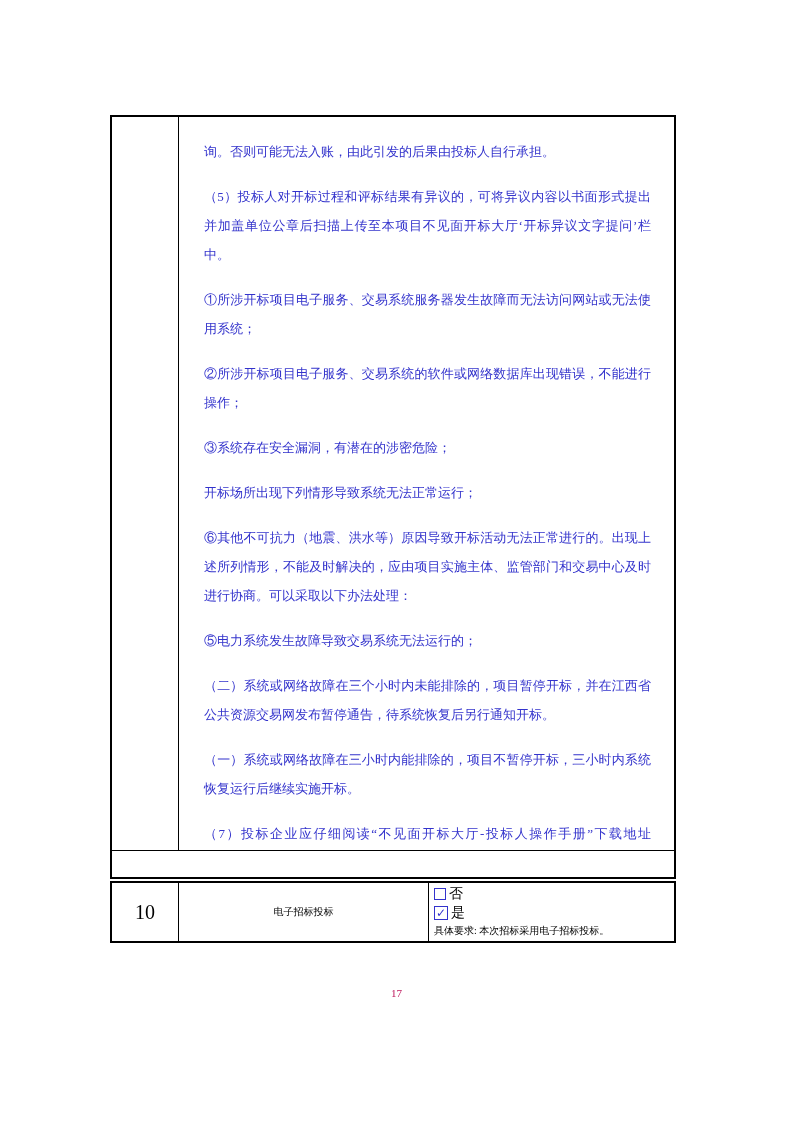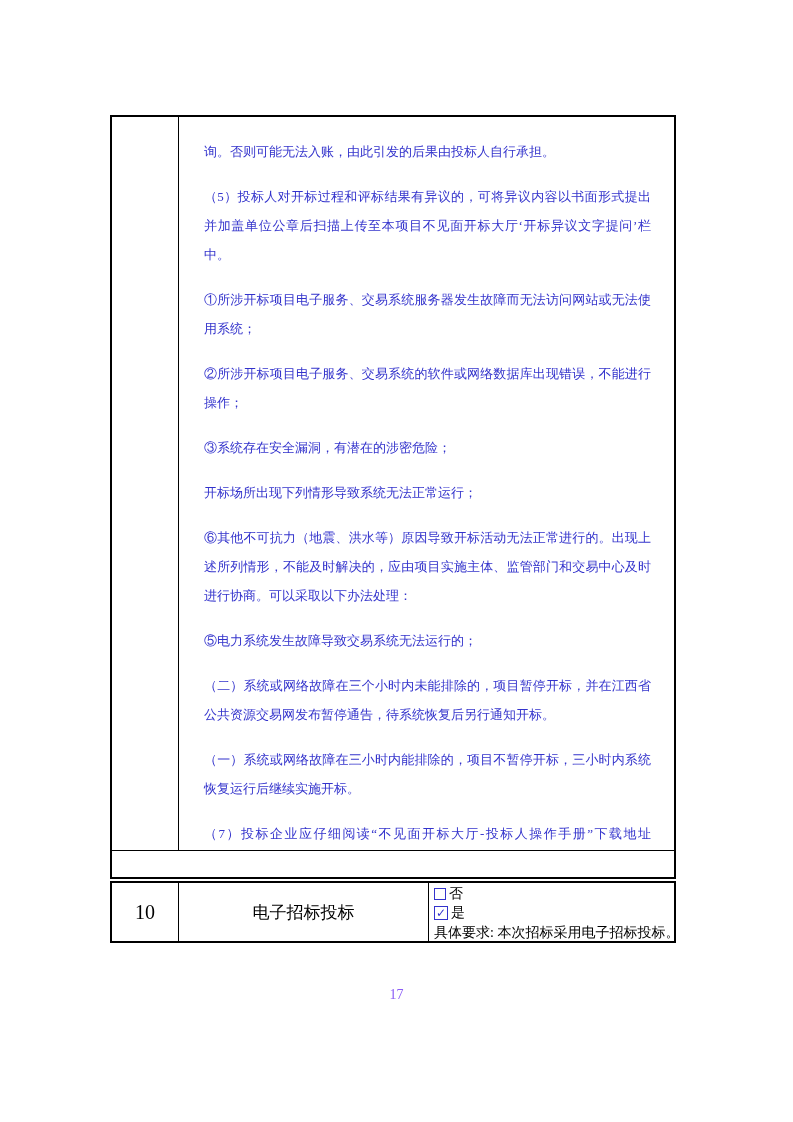--- a/index.html
+++ b/index.html
@@ -54,21 +54,21 @@
   .ebid-no-cell {
     width: 66px; flex: 0 0 66px;
     border-right: 1px solid #000;
     display: flex; align-items: center; justify-content: center;
     font-size: 20px;
   }
   .ebid-item-cell {
     width: 249px; flex: 0 0 249px;
     border-right: 1px solid #000;
     display: flex; align-items: center; justify-content: center;
-    font-size: 17px;
+    font-size: 10px;
   }
   .ebid-options-cell {
     flex: 1;
     padding: 1px 1px 1px 5px;
     font-size: 14px;
     overflow: hidden;
   }
   .opt-line { display: flex; align-items: center; height: 19px; }
   .cb {
     width: 12px; height: 12px;
@@ -78,32 +78,32 @@
     margin-right: 3px;
     color: var(--blue, #3333cc);
     font-size: 12px; line-height: 12px;
     font-family: "DejaVu Sans", sans-serif;
     background: #fff;
   }
   .cb.checked { width: 14px; height: 14px; font-weight: bold; }
   .opt-label { font-size: 14px; color: #000; }
   .req-line {
     margin-top: 2px;
-    font-size: 14px;
+    font-size: 10px;
     white-space: nowrap;
     color: #000;
   }
 
   
   .pagenum {
     position: absolute;
     left: 0; top: 987px; width: 100%;
     text-align: center;
-    font-size: 14px;
-    color: #8b5cf6;
+    font-size: 11px;
+    color: #be185d;
   }
 </style>
 </head>
 <body>
 
 <div class="page">
 
   <div class="conditions-table">
     <div class="cond-row">
       <div class="cond-no-cell"></div>

